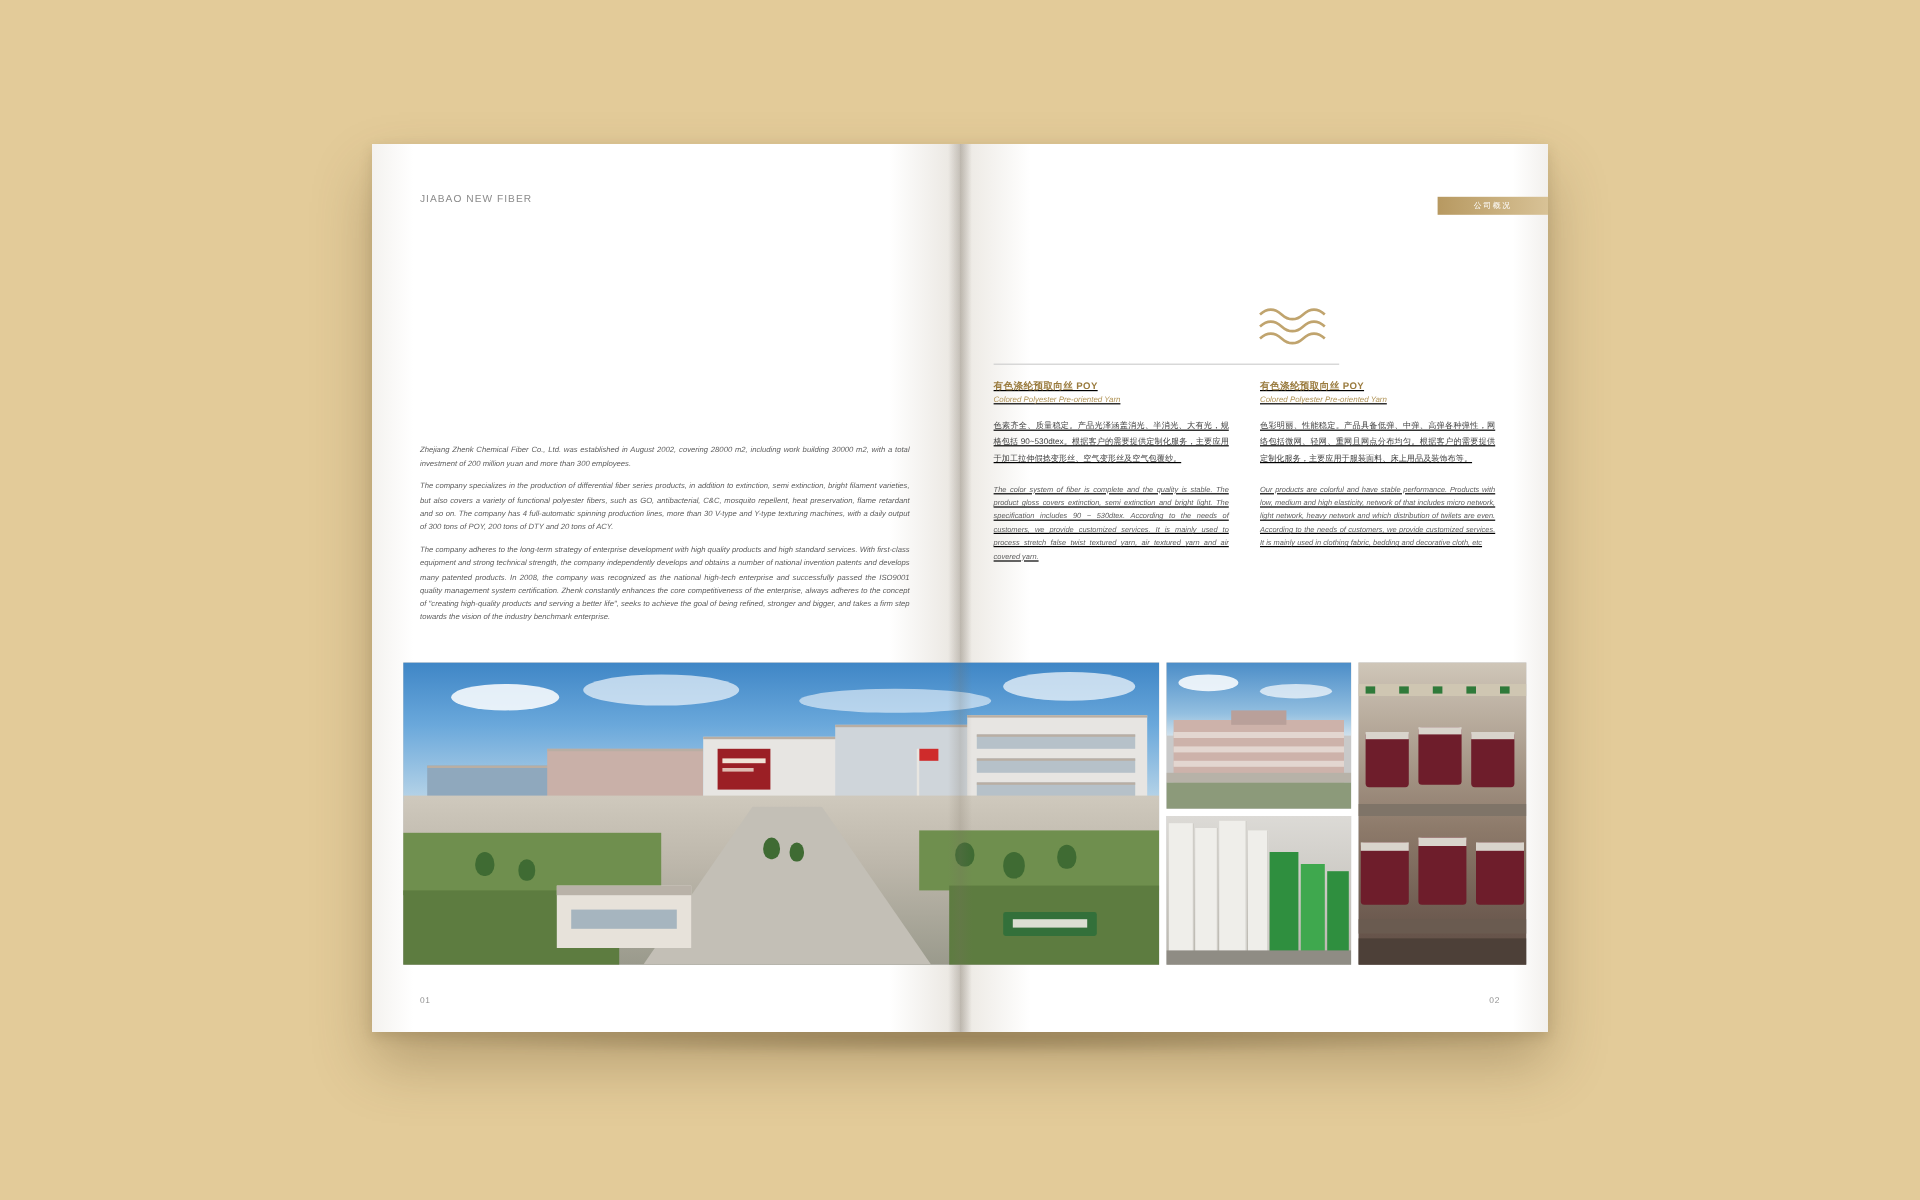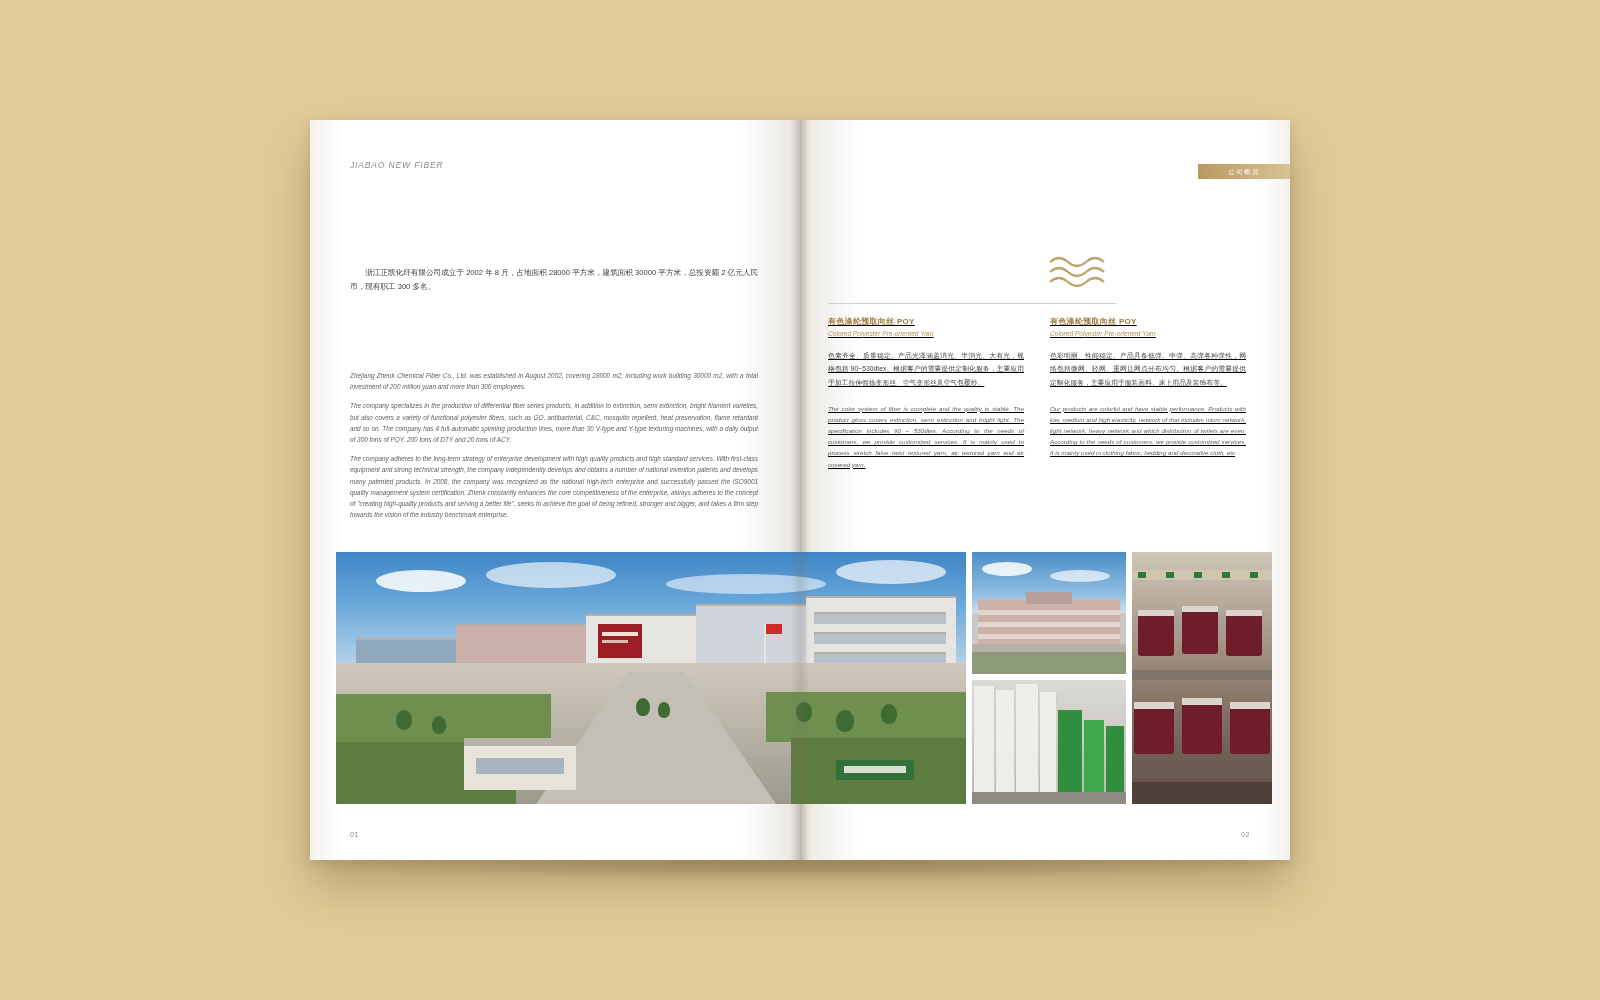--- a/index.html
+++ b/index.html
@@ -21,21 +21,21 @@
     background:linear-gradient(to right,#f4f2ef 0%,#ffffff 7%,#ffffff 88%,#ece9e4 98%,#d9d5cf 100%);}
   .page-right{left:490px;width:490px;
     background:linear-gradient(to right,#cfcac3 0%,#eeebe6 2%,#ffffff 12%,#ffffff 94%,#f2f0ed 100%);}
   .gutter{position:absolute;left:480px;top:0;width:20px;height:100%;
     background:linear-gradient(to right,rgba(0,0,0,0) 0%,rgba(120,110,95,.18) 45%,rgba(120,110,95,.22) 50%,rgba(0,0,0,0) 100%);
     pointer-events:none;}
 
   
   .brand{
     position:absolute;left:40px;top:40px;
-    font-style:italic;font-size:8.5px;letter-spacing:.10em;color:#8b8b8b;
+    font-size:8.5px;letter-spacing:.10em;color:#8b8b8b;
   }
   .title-wrap{position:absolute;left:40px;top:88px;}
   .title-en{
     font-size:23px;font-weight:bold;font-style:italic;color:#2b2b2b;letter-spacing:-.2px;
   }
   .title-cn{
     font-size:15px;font-weight:bold;color:#2b2b2b;margin-top:4px;letter-spacing:1px;
   }
   .cn-block{position:absolute;left:40px;top:146px;width:408px;}
   .cn-block p{
@@ -139,21 +139,20 @@
   <div class="shadow-bottom"></div>
 
   <div class="spread">
 
     <div class="page page-left">
 
       <div class="brand">JIABAO NEW FIBER</div>
 
 
       <div class="cn-block">
-        <p>浙江正凯化纤有限公司成立于 2002 年 8 月，占地面积 28000 平方米，建筑面积 30000 平方米，总投资额 2 亿元人民币，现有职工 300 多名。</p>
       </div>
 
       <div class="en-block">
         <p>Zhejiang Zhenk Chemical Fiber Co., Ltd. was established in August 2002, covering 28000 m2, including work building 30000 m2, with a total investment of 200 million yuan and more than 300 employees.</p>
         <p>The company specializes in the production of differential fiber series products, in addition to extinction, semi extinction, bright filament varieties, but also covers a variety of functional polyester fibers, such as GO, antibacterial, C&amp;C, mosquito repellent, heat preservation, flame retardant and so on. The company has 4 full-automatic spinning production lines, more than 30 V-type and Y-type texturing machines, with a daily output of 300 tons of POY, 200 tons of DTY and 20 tons of ACY.</p>
         <p>The company adheres to the long-term strategy of enterprise development with high quality products and high standard services. With first-class equipment and strong technical strength, the company independently develops and obtains a number of national invention patents and develops many patented products. In 2008, the company was recognized as the national high-tech enterprise and successfully passed the ISO9001 quality management system certification. Zhenk constantly enhances the core competitiveness of the enterprise, always adheres to the concept of "creating high-quality products and serving a better life", seeks to achieve the goal of being refined, stronger and bigger, and takes a firm step towards the vision of the industry benchmark enterprise.</p>
       </div>
 
       <div class="pagenum left">01</div>
     </div>

